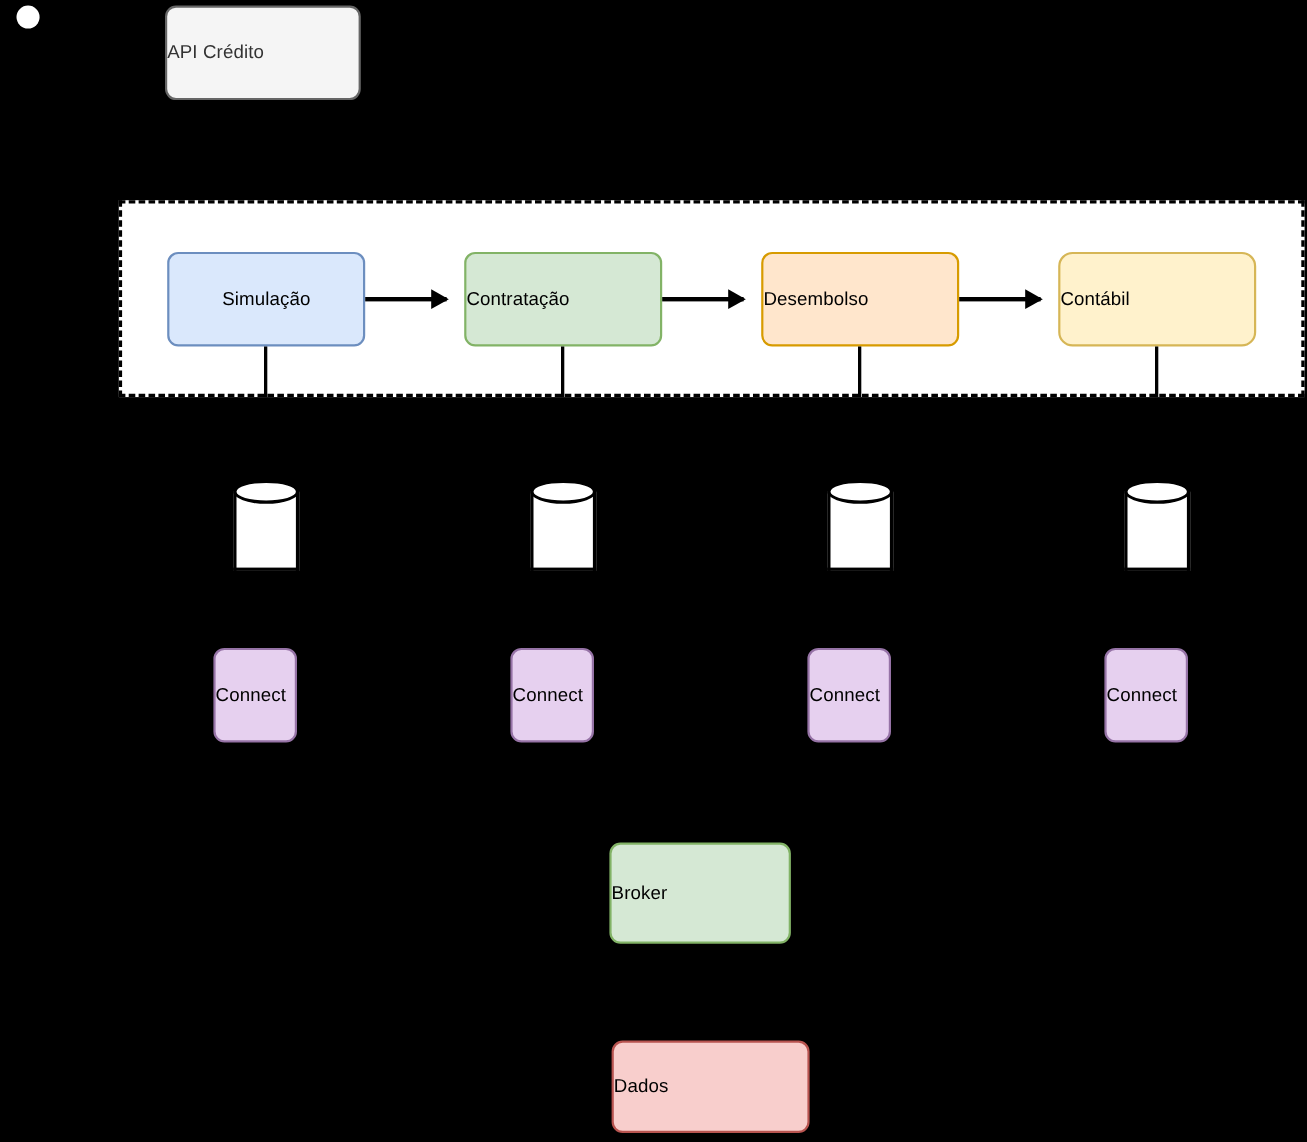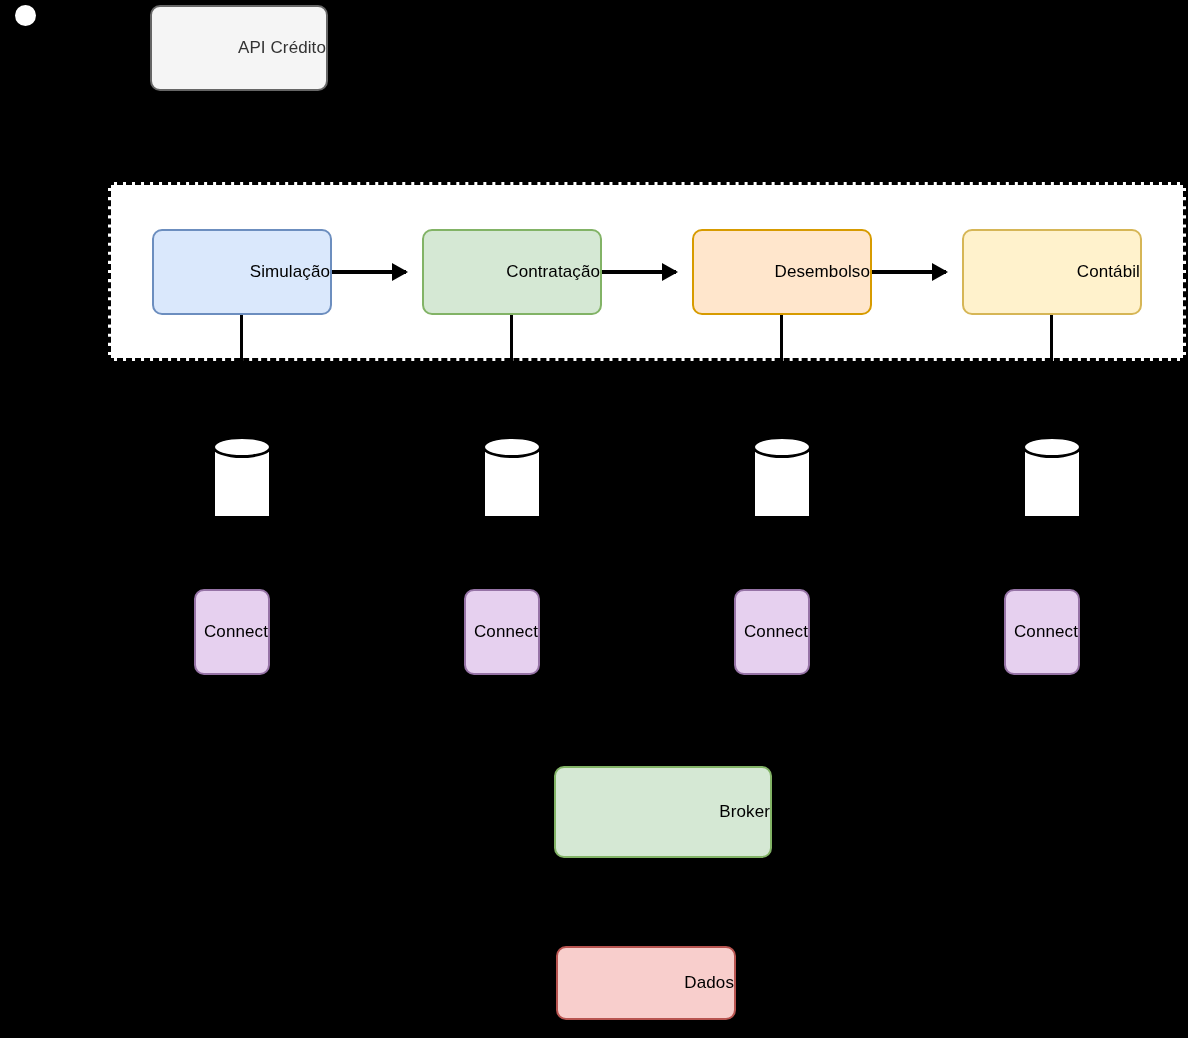--- a/index.html
+++ b/index.html
@@ -15,21 +15,21 @@
     overflow: hidden;
     font-family: "Liberation Sans", sans-serif;
   }
 
   
   .node {
     position: absolute;
     box-sizing: border-box;
     display: flex;
     align-items: center;
-    justify-content: flex-end;
+    justify-content: flex-start;
     text-align: center;
     border-style: solid;
     border-width: 2px;
     border-radius: 10px;
     color: #000000;
     font-size: 17px;
     line-height: 1.2;
     letter-spacing: 0.1px;
   }
 
@@ -65,21 +65,21 @@
     box-sizing: border-box;
     background: #ffffff;
     border: 3px dashed #000000;
   }
 
   
   .flow-box { top: 229px; width: 180px; height: 86px; }
   .flow-sim   { left: 152px;  background: #dae8fc; border-color: #6c8ebf; padding-left: 48px; }
   .flow-con   { left: 422px;  background: #d5e8d4; border-color: #82b366; }
   .flow-des   { left: 692px;  background: #ffe6cc; border-color: #d79b00; }
-  .flow-cta   { left: 962px;  background: #fff2cc; border-color: #d6b656; }
+  .flow-cta   { left: 962px;  background: #fff2cc; border-color: #d6b656; border-radius: 13px; }
 
   
   .arrow {
     position: absolute;
     top: 270px;
     height: 4px;
     background: #000000;
   }
   .arrow::after {
     content: "";
@@ -156,32 +156,32 @@
   }
   .conn-1 { left: 194px; }
   .conn-2 { left: 464px; }
   .conn-3 { left: 734px; }
   .conn-4 { left: 1004px; }
 
   
   .broker-box {
     left: 554px;
     top: 766px;
-    width: 218px;
+    width: 165px;
     height: 92px;
     background: #d5e8d4;
     border-color: #82b366;
   }
 
   
   .dados-box {
     left: 556px;
     top: 946px;
     width: 180px;
-    height: 74px;
+    height: 84px;
     background: #f8cecc;
     border-color: #b85450;
   }
 </style>
 </head>
 <body>
 
 <div id="canvas">
 
   <div class="start-dot"></div>

